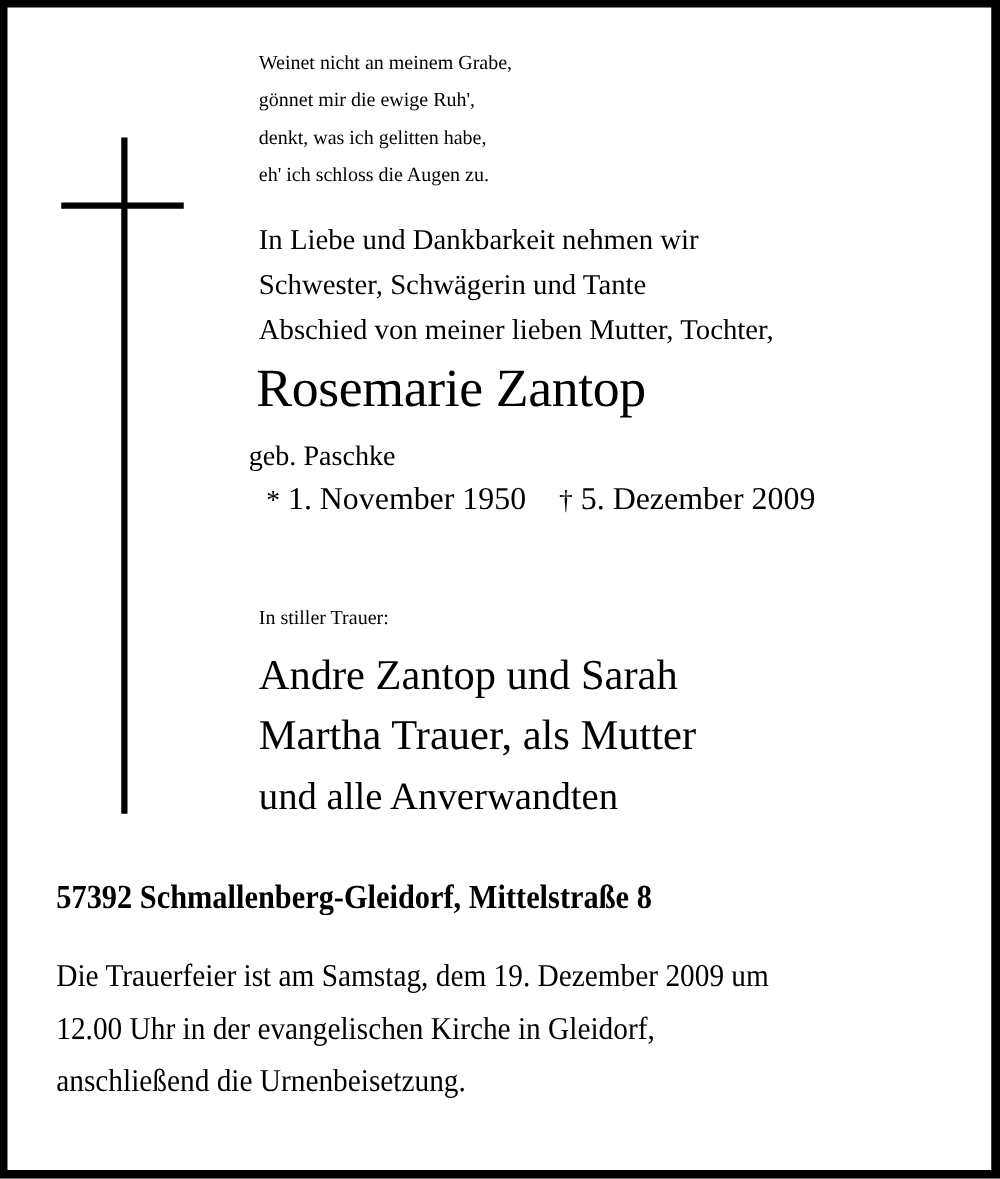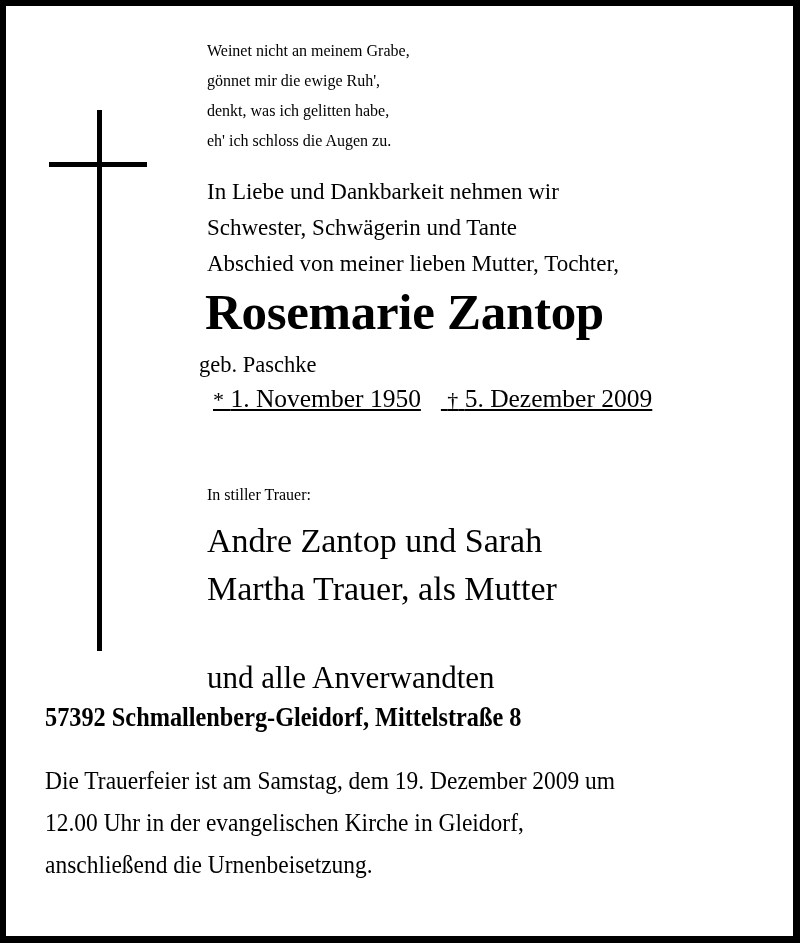--- a/index.html
+++ b/index.html
@@ -13,29 +13,29 @@
     background: #fff;
   }
   .serif { font-family: "Liberation Serif", "DejaVu Serif", serif; color: #000; }
   .abs { position: absolute; white-space: nowrap; }
 
   .cross-v { position: absolute; left: 97px; top: 110px; width: 5px; height: 541px; background: #000; }
   .cross-h { position: absolute; left: 49px; top: 162px; width: 98px; height: 5px; background: #000; }
 
   .poem { left: 207px; top: 36px; font-size: 16px; line-height: 30px; }
   .intro { left: 207px; top: 174px; font-size: 23px; line-height: 36px; }
-  .name { left: 205px; top: 280px; font-size: 51px; font-weight: bold; line-height: 64px; letter-spacing: -0.3px; }
+  .name { left: 205px; top: 280px; font-size: 43px; font-weight: normal; line-height: 64px; letter-spacing: -0.3px; }
   .maiden { left: 199px; top: 350px; font-size: 22.5px; line-height: 30px; }
-  .dates { left: 213px; top: 382px; font-size: 25.5px; line-height: 34px; text-decoration: underline; }
+  .dates { left: 213px; top: 382px; font-size: 25.5px; line-height: 34px; }
   .dates .sym { font-size: 22px; }
   .dates .gap { display: inline-block; width: 20px; }
 
   .mourn-label { left: 207px; top: 480px; font-size: 16px; line-height: 30px; }
   .mourners { left: 207px; top: 517px; font-size: 34px; font-weight: normal; line-height: 48px; }
-  .mourners .small { font-size: 31px; margin-top: 41px; }
+  .mourners .small { font-size: 31px; }
 
   .address { left: 45px; top: 697px; font-size: 27px; font-weight: bold; line-height: 40px; transform: scaleX(0.9); transform-origin: left top; }
   .service { left: 45px; top: 760px; font-size: 25.5px; line-height: 42px; transform: scaleX(0.92); transform-origin: left top; }
 </style>
 </head>
 <body>
 
 <div class="frame"></div>
 
 <div>

